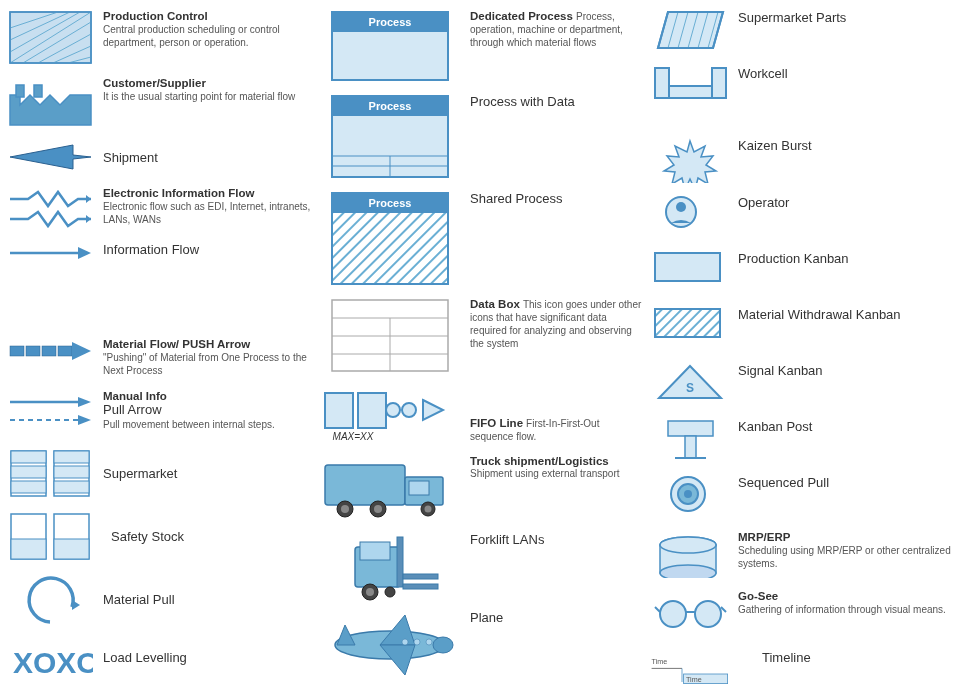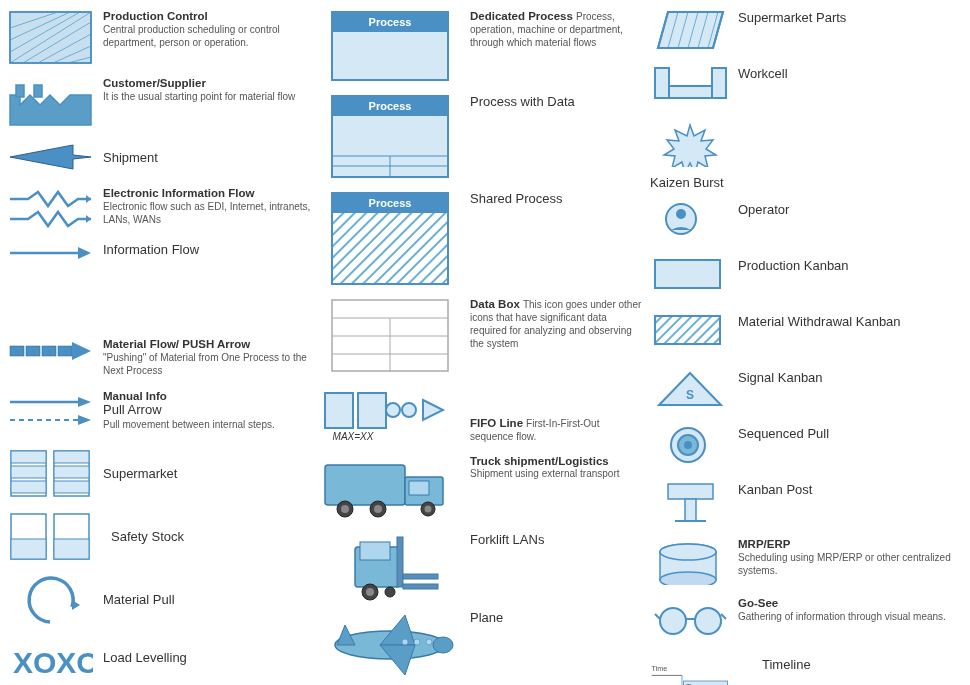--- a/index.html
+++ b/index.html
@@ -474,21 +474,21 @@
           <rect x="2" y="2" width="14" height="30" fill="#d4e8f5" stroke="#4a90c4" stroke-width="2"></rect>
           <rect x="16" y="20" width="43" height="12" fill="#d4e8f5" stroke="#4a90c4" stroke-width="2"></rect>
           <rect x="59" y="2" width="14" height="30" fill="#d4e8f5" stroke="#4a90c4" stroke-width="2"></rect>
         </svg>
       </div>
       <div class="text-area">
         <span class="label">Workcell</span>
       </div>
     </div>
 
-    <div class="col3-item" style="margin-top:4px;flex-direction:column;">
+    <div class="col3-item" style="margin-top:20px;">
       <div class="col3-icon-area">
         <svg width="75" height="45" viewBox="0 0 75 45">
 
           <polygon points="37,3 41,14 52,8 48,19 60,18 53,27 63,33 52,34 55,46 45,40 42,52 37,41 32,52 29,40 19,46 22,34 11,33 21,27 14,18 26,19 22,8 34,14" fill="#d4e8f5" stroke="#4a90c4" stroke-width="1.5"></polygon>
         </svg>
       </div>
       <div class="text-area">
         <span class="label">Kaizen Burst</span>
       </div>
     </div>
@@ -542,43 +542,43 @@
           <text x="37" y="29" text-anchor="middle" font-size="12" font-weight="bold" fill="#4a90c4" font-family="Arial">S</text>
         </svg>
       </div>
       <div class="text-area">
         <span class="label">Signal Kanban</span>
       </div>
     </div>
 
     <div class="col3-item" style="margin-top:4px;">
       <div class="col3-icon-area">
+        <svg width="75" height="42" viewBox="0 0 75 42">
+
+          <rect x="15" y="2" width="45" height="15" fill="#d4e8f5" stroke="#4a90c4" stroke-width="1.5"></rect>
+          <rect x="32" y="17" width="11" height="22" fill="#d4e8f5" stroke="#4a90c4" stroke-width="1.5"></rect>
+          <line x1="22" y1="39" x2="53" y2="39" stroke="#4a90c4" stroke-width="2"></line>
+        </svg>
+      </div>
+      <div class="text-area">
+        <span class="label">Kanban Post</span>
+      </div>
+    </div>
+
+    <div class="col3-item" style="margin-top:4px;">
+      <div class="col3-icon-area">
         <svg width="75" height="38" viewBox="0 0 75 38">
 
           <circle cx="35" cy="19" r="17" fill="#d4e8f5" stroke="#4a90c4" stroke-width="2"></circle>
           <circle cx="35" cy="19" r="10" fill="#7ab8d8" stroke="#4a90c4" stroke-width="2"></circle>
           <circle cx="35" cy="19" r="4" fill="#4a90c4"></circle>
         </svg>
       </div>
       <div class="text-area">
         <span class="label">Sequenced Pull</span>
-      </div>
-    </div>
-
-    <div class="col3-item" style="margin-top:4px;">
-      <div class="col3-icon-area">
-        <svg width="75" height="42" viewBox="0 0 75 42">
-
-          <rect x="15" y="2" width="45" height="15" fill="#d4e8f5" stroke="#4a90c4" stroke-width="1.5"></rect>
-          <rect x="32" y="17" width="11" height="22" fill="#d4e8f5" stroke="#4a90c4" stroke-width="1.5"></rect>
-          <line x1="22" y1="39" x2="53" y2="39" stroke="#4a90c4" stroke-width="2"></line>
-        </svg>
-      </div>
-      <div class="text-area">
-        <span class="label">Kanban Post</span>
       </div>
     </div>
 
     <div class="col3-item" style="margin-top:4px; align-items:flex-start;">
       <div class="col3-icon-area" style="margin-top:2px;">
         <svg width="75" height="45" viewBox="0 0 75 45">
 
           <ellipse cx="35" cy="12" rx="28" ry="8" fill="#d4e8f5" stroke="#4a90c4" stroke-width="1.5"></ellipse>
           <rect x="7" y="12" width="56" height="28" fill="#d4e8f5" stroke="#4a90c4" stroke-width="1.5"></rect>
           <ellipse cx="35" cy="40" rx="28" ry="8" fill="#c0d8f0" stroke="#4a90c4" stroke-width="1.5"></ellipse>

